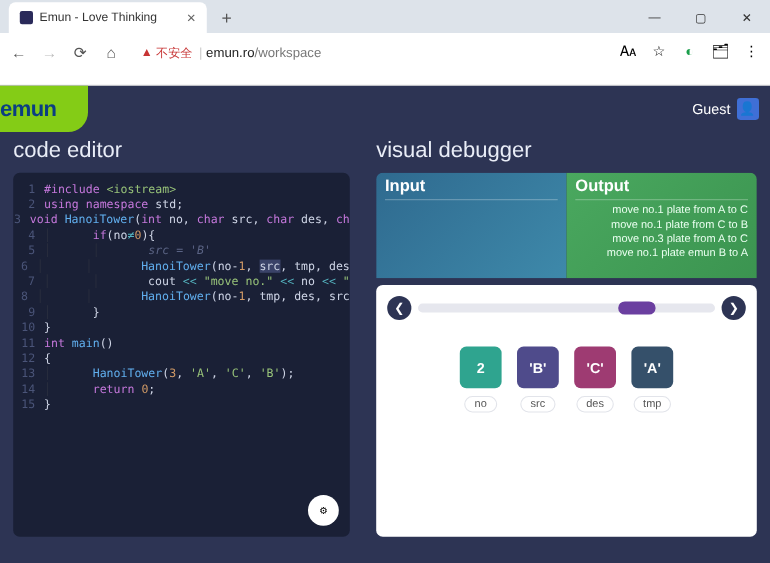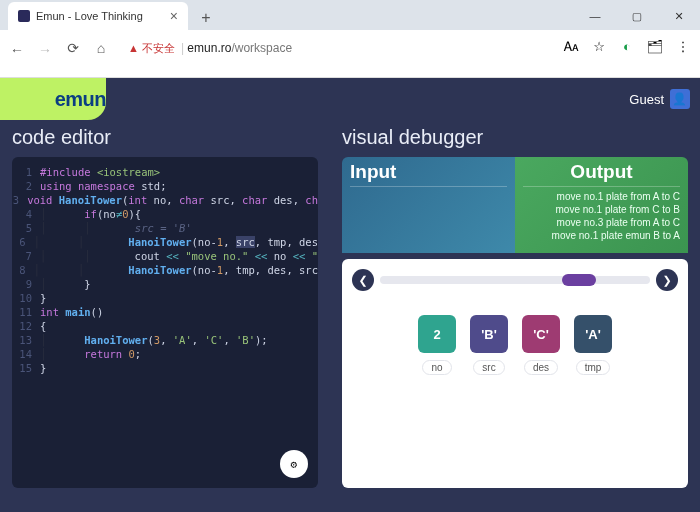--- a/index.html
+++ b/index.html
@@ -19,54 +19,54 @@
 .navicon { width: 18px; color: #555; font-size: 14px; text-align: center; }
 .url { flex: 1; display: flex; align-items: center; font-size: 12px; color: #333; padding: 0 8px; }
 .warn { color: #c73434; font-size: 11px; margin-right: 6px; display: flex; align-items: center; gap: 3px; }
 .url .host { color: #222; }
 .url .path { color: #777; }
 .exticon { width: 18px; height: 18px; text-align: center; font-size: 13px; }
 
 
 .app { height: 434px; background: #2d3454; position: relative; }
 .topbar { height: 42px; display: flex; align-items: center; }
-.logo-wrap { background: #bef264; width: 106px; height: 42px; display: flex; align-items: center; justify-content: flex-end; border-radius: 0 0 18px 0; }
+.logo-wrap { background: #84cc16; width: 80px; height: 42px; display: flex; align-items: center; justify-content: flex-start; border-radius: 0 0 18px 0; }
 .logo { color: #0b3e82; font-weight: 800; font-size: 20px; letter-spacing: -0.5px; }
 .guest { margin-left: auto; margin-right: 10px; color: #fff; font-size: 13px; display: flex; align-items: center; gap: 6px; }
 .guest-icon { width: 20px; height: 20px; background: #3f6fd6; border-radius: 3px; display: flex; align-items: center; justify-content: center; font-size: 12px; }
 
 .panels { display: flex; padding: 6px 12px 12px 12px; gap: 24px; height: 380px; }
 .panel-title { color: #e9edf7; font-size: 20px; font-weight: 400; margin-bottom: 8px; }
 
 
 .editor-col { width: 306px; display: flex; flex-direction: column; }
 .editor { background: #1a2036; border-radius: 6px; flex: 1; padding: 8px 0; font-family: Consolas, Menlo, monospace; font-size: 10.5px; position: relative; overflow: hidden; }
 .codeline { display: flex; line-height: 14px; }
 .gutter { width: 28px; text-align: right; padding-right: 8px; color: #4a5478; user-select: none; }
 .code { flex: 1; white-space: pre; color: #cfd5e6; }
 .kw { color: #c678dd; }
 .str { color: #98c379; }
 .num { color: #d19a66; }
-.fn { color: #61afef; font-weight: bold; }
+.fn { color: #61afef; }
 .op { color: #56b6c2; }
 .pp { color: #c678dd; }
 .cm { color: #5a6384; font-style: italic; }
 .hl { background: #3a4268; }
 .vg { opacity: 0.25; color: #555; }
 .gear-btn { position: absolute; bottom: 10px; right: 10px; width: 28px; height: 28px; background: #fff; border-radius: 50%; display: flex; align-items: center; justify-content: center; }
 
 
 .debug-col { flex: 1; display: flex; flex-direction: column; }
 .io-row { display: flex; border-radius: 6px 6px 0 0; overflow: hidden; height: 96px; margin-bottom: 6px; }
 .io { flex: 1; padding: 4px 8px; font-size: 12px; color: #fff; }
 .io-in { background: linear-gradient(135deg, #2f6a8f, #3e89aa); }
 .io-out { background: linear-gradient(135deg, #4aa85f, #3b9450); text-align: right; }
-.io-head { font-weight: 600; border-bottom: 1px solid rgba(255,255,255,0.25); padding-bottom: 3px; margin-bottom: 3px; font-size: 19px; }
+.io-head { font-weight: 600; border-bottom: 1px solid rgba(255,255,255,0.25); padding-bottom: 3px; margin-bottom: 3px; font-size: 15px; }
 .io-lines { font-size: 10px; line-height: 13px; color: #eafff0; }
-.io-out .io-head { text-align: center; }
+.io-out .io-head { text-align: left; }
 .io-in .io-head { text-align: left; }
 
 .viz { background: #fff; border-radius: 6px; flex: 1; padding: 10px; }
 .slider-row { display: flex; align-items: center; gap: 6px; }
 .sbtn { width: 22px; height: 22px; border-radius: 50%; background: #2d3454; color: #fff; display: flex; align-items: center; justify-content: center; font-size: 11px; }
 .track { flex: 1; height: 8px; background: #e6e7ee; border-radius: 4px; position: relative; }
 .knob { position: absolute; right: 20%; top: -2px; width: 34px; height: 12px; background: #6b3fa0; border-radius: 6px; }
 .vars { display: flex; justify-content: center; gap: 14px; margin-top: 24px; }
 .var { text-align: center; }
 .chip { width: 38px; height: 38px; border-radius: 6px; color: #fff; display: flex; align-items: center; justify-content: center; font-size: 13px; font-weight: 600; margin-bottom: 4px; }

